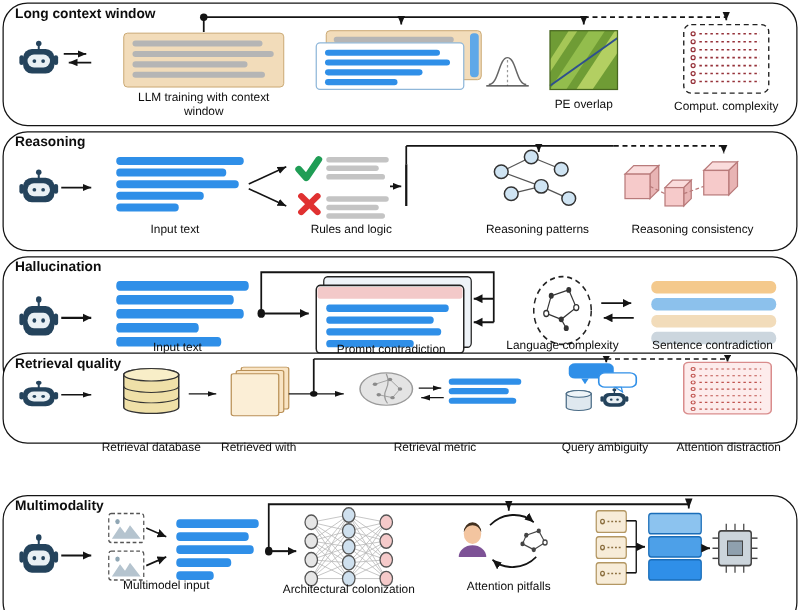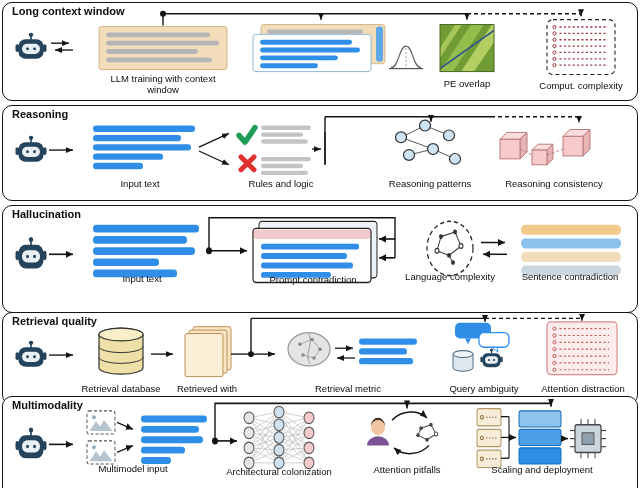--- a/index.html
+++ b/index.html
@@ -1,20 +1,20 @@
 <!DOCTYPE html>
 <html><head>
 <meta charset="utf-8">
 <style>
   *{box-sizing:border-box}
   html,body{margin:0;padding:0;background:#fff}
   #fig{position:relative;width:640px;height:488px;background:#fff;
        font-family:"Liberation Sans","DejaVu Sans",sans-serif;overflow:hidden}
   .panel{position:absolute;left:2px;width:636px;background:#fff;
-         border:1.7px solid #141414;border-radius:10px}
+         border:1.7px solid #141414;border-radius:20px}
   .panel-title{position:absolute;top:2px;left:9px;margin:0;font-size:11px;
                font-weight:700;color:#0d0d0d}
   .art{position:absolute;left:0;top:0;width:100%;height:100%}
   .cap{position:absolute;font-size:9.5px;line-height:1.12;color:#0d0d0d;text-align:center}
 </style>
 </head>
 <body>
 
 <div id="fig">
 
@@ -255,21 +255,21 @@
         <rect x="518" y="50.5" width="100" height="8.5" rx="4.2" fill="#ccd6de"></rect>
       </g>
     </svg>
     <h2 class="panel-title">Hallucination</h2>
     <span class="cap" style="left:99px;top:68px;width:80px">Input text</span>
     <span class="cap" style="left:256px;top:69px;width:108px">Prompt contradiction</span>
     <span class="cap" style="left:396px;top:66px;width:102px">Language complexity</span>
     <span class="cap" style="left:512px;top:66px;width:110px">Sentence contradiction</span>
   </section>
 
-  <section class="panel" style="top:312px;height:93px">
+  <section class="panel" style="top:282px;height:73px">
     <svg class="art" viewBox="0 0 634 93" preserveAspectRatio="none">
       <defs>
           <marker id="m4" markerUnits="userSpaceOnUse" markerWidth="8" markerHeight="8" refX="7" refY="3" orient="auto">
             <path d="M0 0L7 3L0 6Z" fill="#141414"></path>
           </marker>
         </defs>
       <g transform="translate(12,28)">
         <circle cx="16" cy="2.5" r="2.2" fill="#24435c"></circle>
           <rect x="15.2" y="3" width="1.6" height="5" fill="#24435c"></rect>
         <rect x="0.5" y="12" width="3.6" height="8" rx="1.8" fill="#24435c"></rect>
@@ -526,16 +526,15 @@
             <line x1="592" y1="48" x2="592" y2="53" stroke="#444"></line>
           <rect x="572" y="24" width="26" height="24" rx="2" fill="#ccd5dc" stroke="#444" stroke-width="1.2"></rect>
           <rect x="579" y="31" width="12" height="10" fill="#8fa0ae" stroke="#444" stroke-width="0.8"></rect>
         </g>
       </g>
     </svg>
     <h2 class="panel-title">Multimodality</h2>
     <span class="cap" style="left:76px;top:67px;width:108px">Multimodel input</span>
     <span class="cap" style="left:214px;top:70px;width:124px">Architectural colonization</span>
     <span class="cap" style="left:354px;top:68px;width:100px">Attention pitfalls</span>
-    <span class="cap" style="left:476px;top:68px;width:126px">Scaling and deployment</span>
   </section>
 
 </div>
 
 </body></html>

